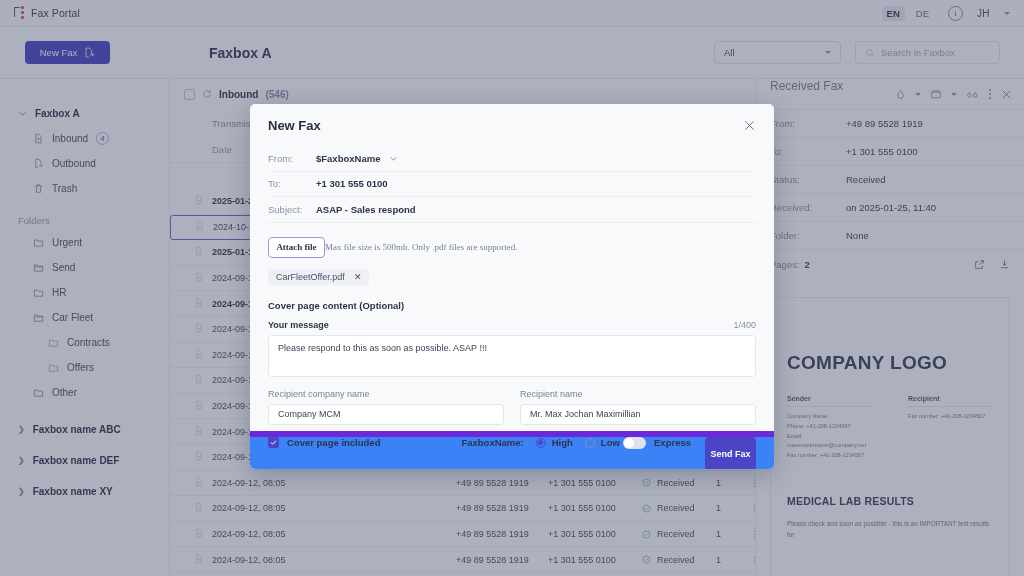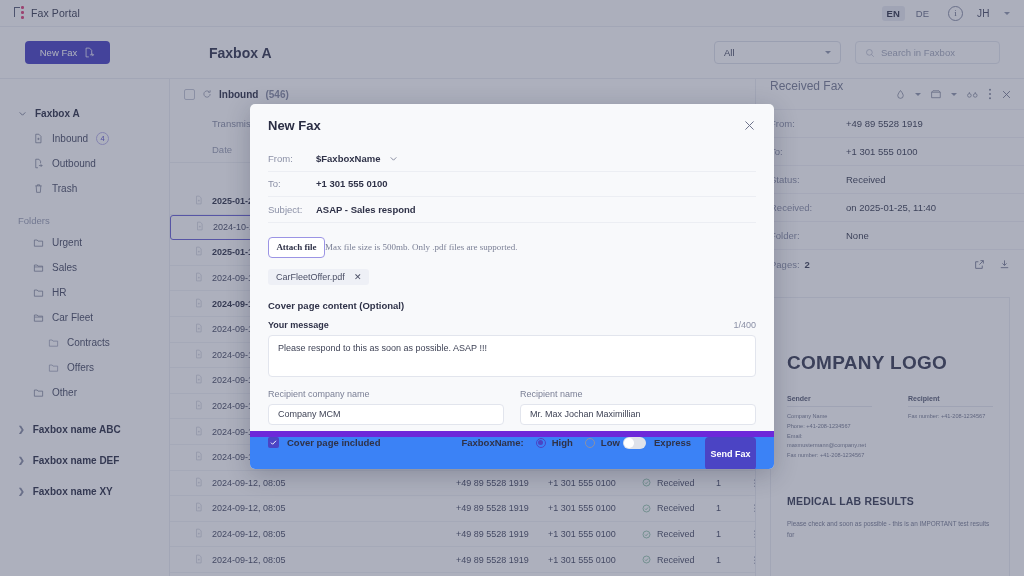--- a/index.html
+++ b/index.html
@@ -269,21 +269,21 @@
       <svg class="ic" width="11" height="11" viewBox="0 0 16 16" fill="none">
         <path d="M2 4.4h4l1.3 1.6h6.7v7.4H2z" stroke="#7a7f95" stroke-width="1.1"></path>
       </svg>
       <span>Urgent</span>
     </div>
     <div class="sb-row sub">
       <svg class="ic" width="11" height="11" viewBox="0 0 16 16" fill="none">
         <path d="M2 4.4h4l1.3 1.6h6.7v7.4H2z" stroke="#7a7f95" stroke-width="1.1"></path>
         <path d="M2 7.2h11.9" stroke="#7a7f95" stroke-width="1"></path>
       </svg>
-      <span>Sales</span>
+      <span>Send</span>
     </div>
     <div class="sb-row sub">
       <svg class="ic" width="11" height="11" viewBox="0 0 16 16" fill="none">
         <path d="M2 4.4h4l1.3 1.6h6.7v7.4H2z" stroke="#7a7f95" stroke-width="1.1"></path>
       </svg>
       <span>HR</span>
     </div>
     <div class="sb-row sub">
       <svg class="ic" width="11" height="11" viewBox="0 0 16 16" fill="none">
         <path d="M2 4.4h4l1.3 1.6h6.7v7.4H2z" stroke="#7a7f95" stroke-width="1.1"></path>

